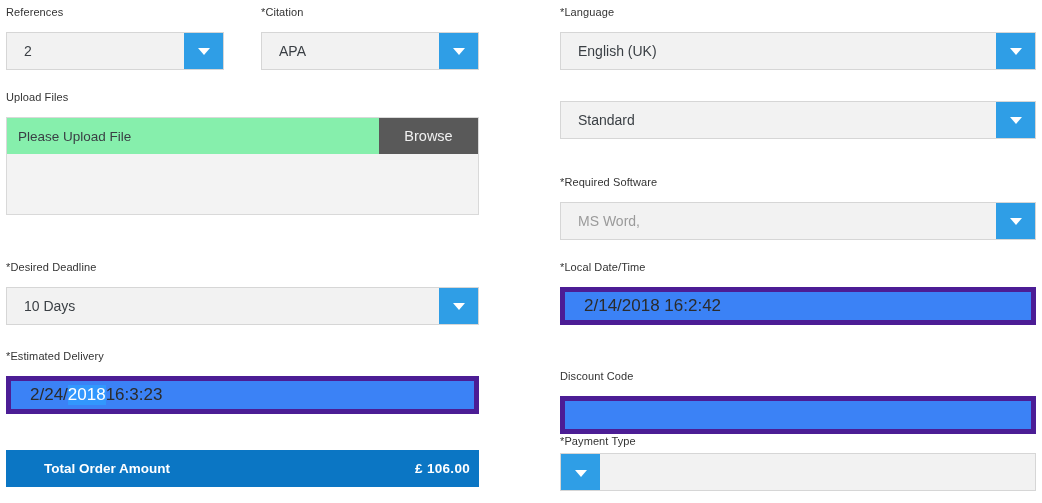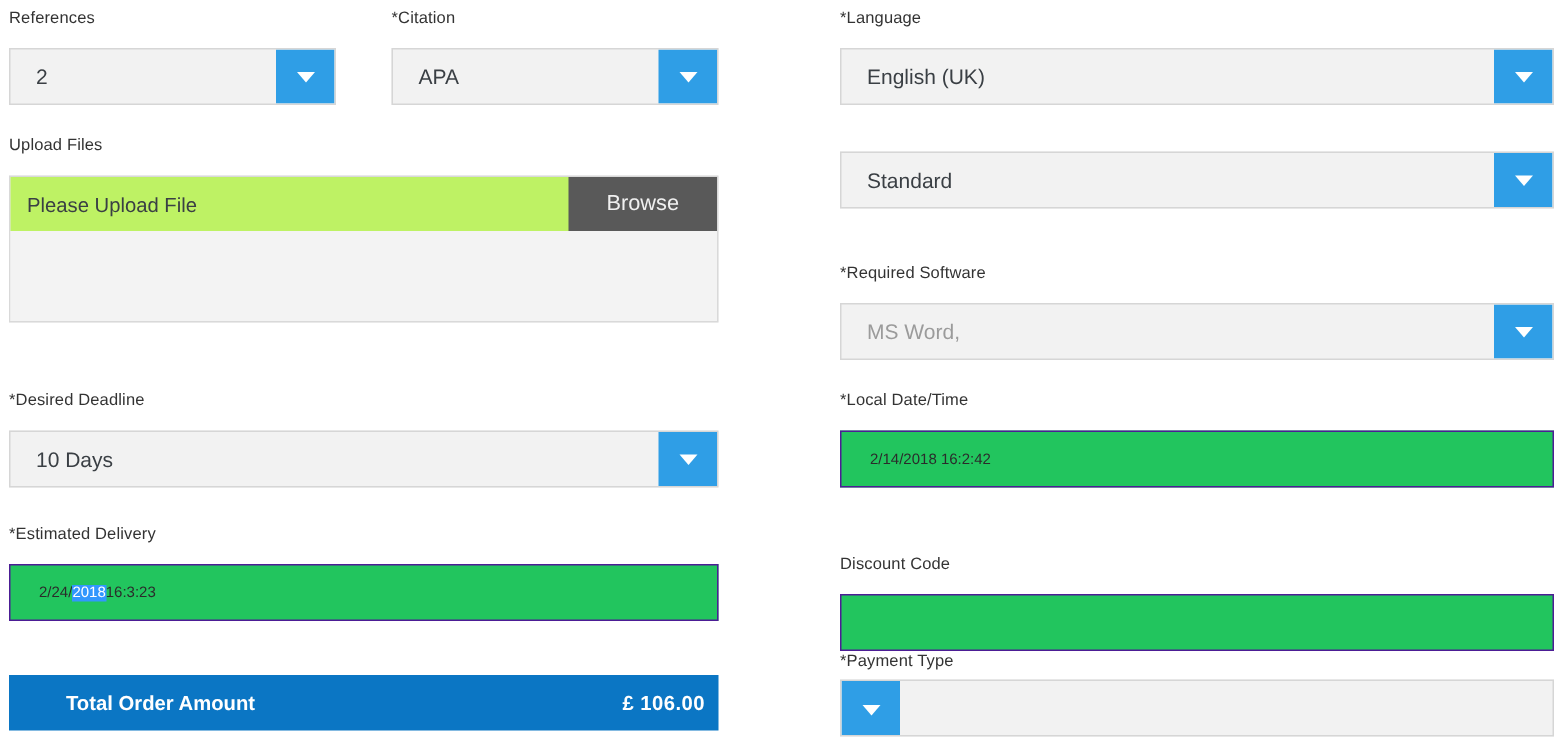--- a/index.html
+++ b/index.html
@@ -62,45 +62,45 @@
   .caret {
     width: 0; height: 0;
     border-left: 6px solid transparent;
     border-right: 6px solid transparent;
     border-top: 7px solid #ffffff;
   }
 
   
   .textinput {
     height: 38px;
-    background: #22c55e;
-    border: 1px solid #4c1d95;
+    background: #3b82f6;
+    border: 5px solid #4c1d95;
     display: flex;
     align-items: center;
     padding-left: 17px;
-    font-size: 10px;
+    font-size: 17px;
     color: #2b2b2b;
     white-space: nowrap;
     overflow: hidden;
   }
   .textinput.tight { padding-left: 19px; }
   .sel-highlight {
     background: #3297fd;
     color: #ffffff;
   }
 
   
   .upload-box {
     border: 1px solid #d9d9d9;
     background: #f3f3f3;
     height: 98px;
   }
   .upload-bar {
     height: 36px;
-    background: #bef264;
+    background: #86efac;
     display: flex;
     align-items: stretch;
   }
   .upload-bar .ph {
     flex: 1 1 auto;
     display: flex;
     align-items: center;
     padding-left: 11px;
     font-size: 13.5px;
     color: #3a3f44;

